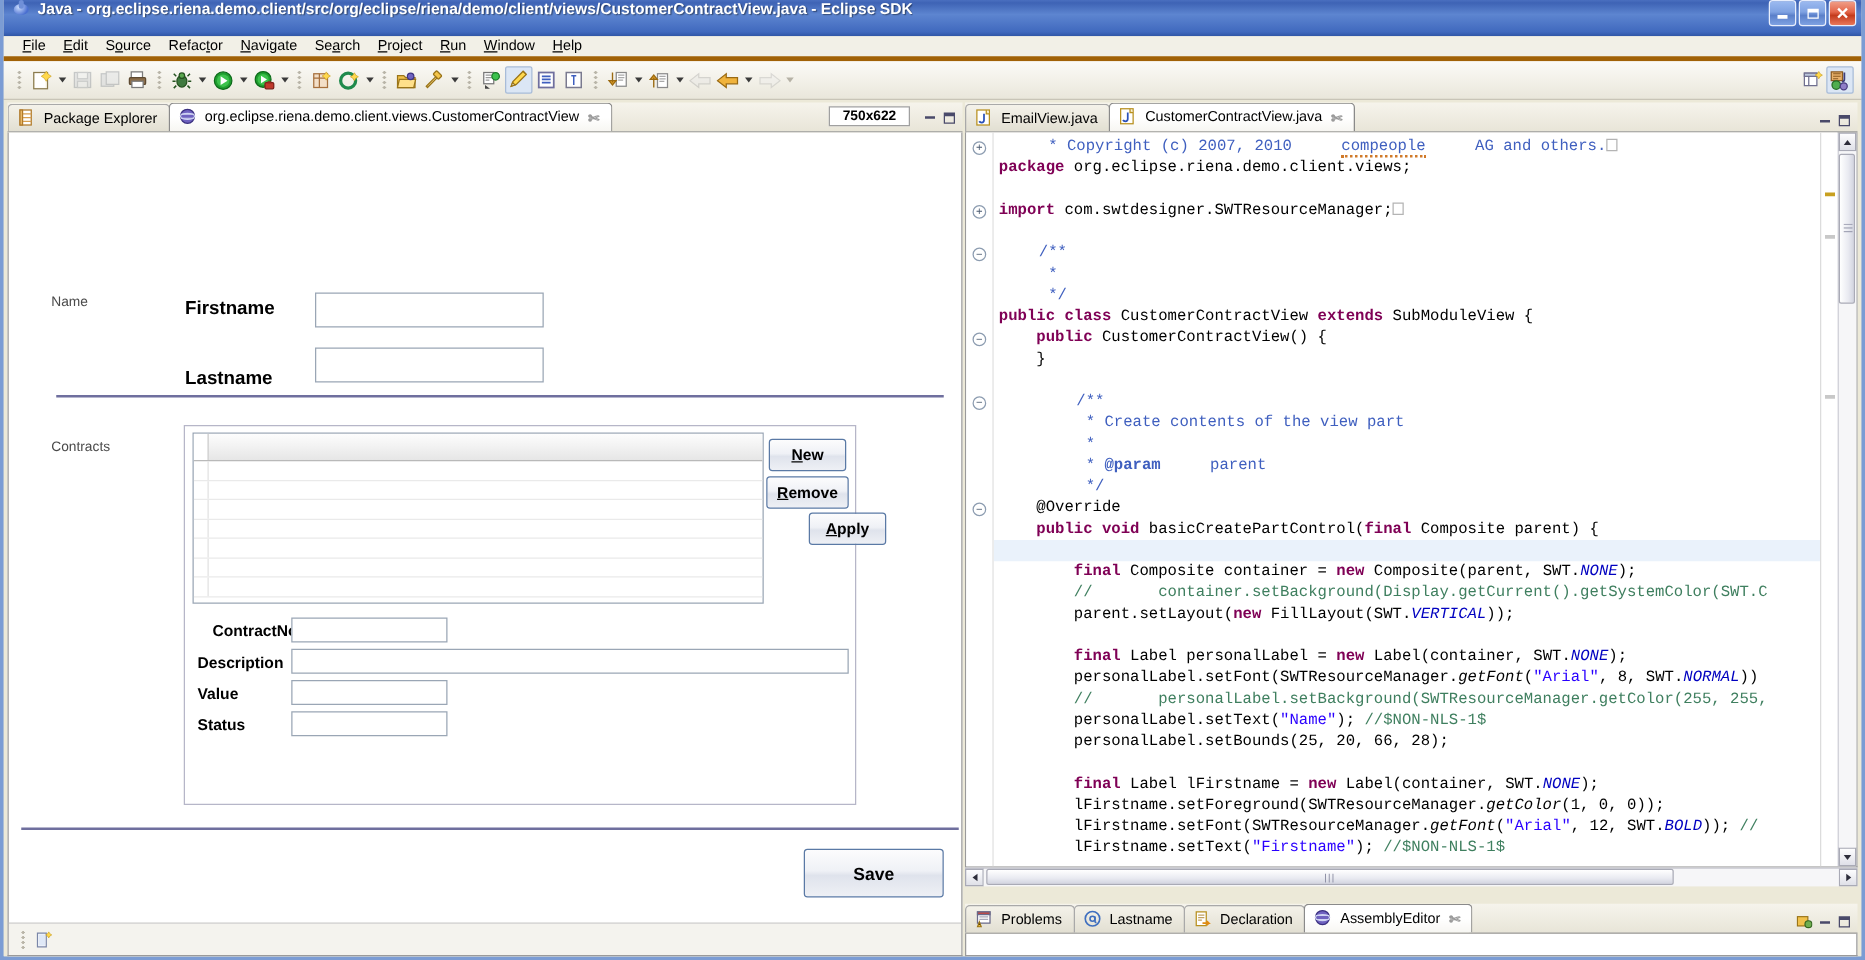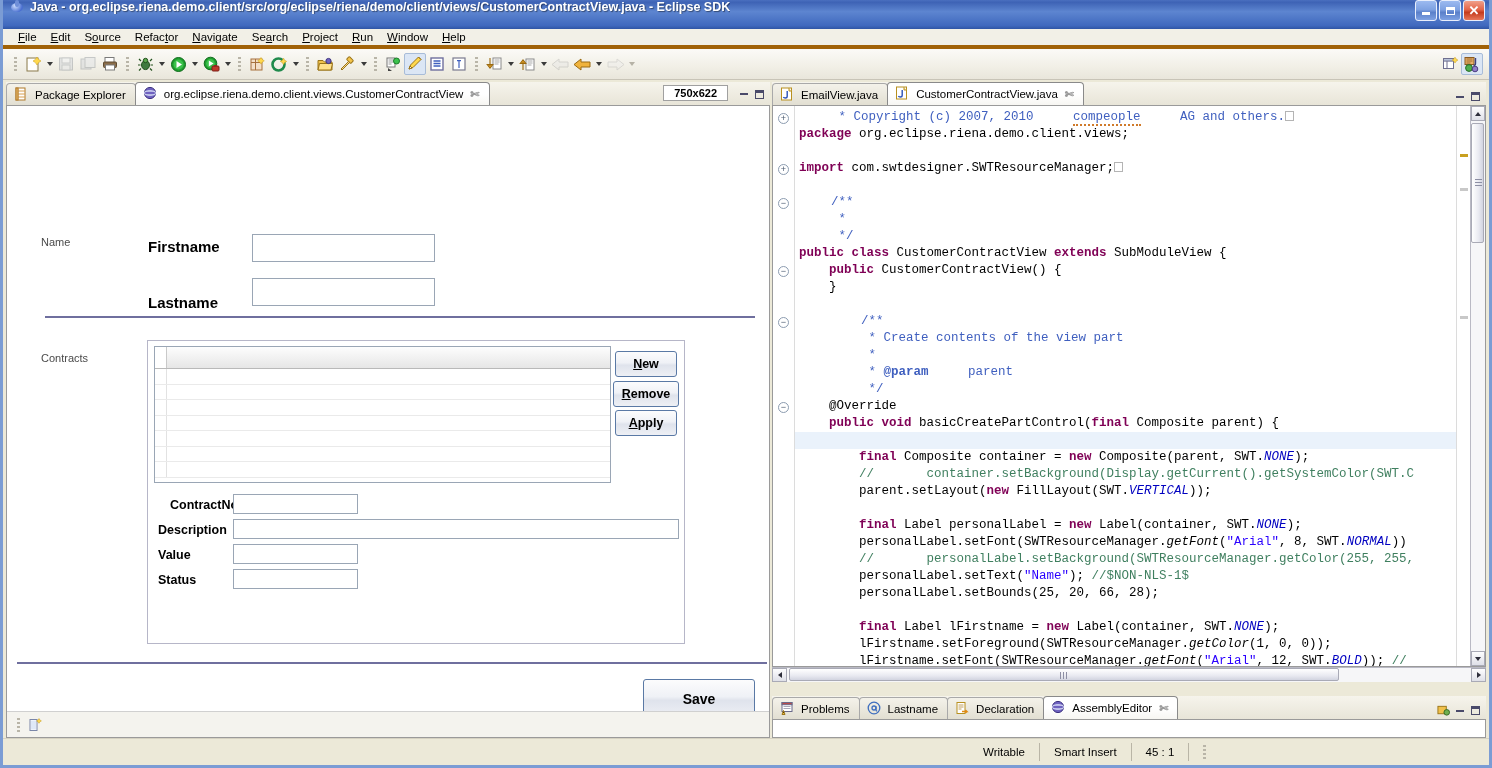--- a/index.html
+++ b/index.html
@@ -537,21 +537,21 @@
                 <span class="col0"></span>
               </div>
           </div>
 
           <div class="swtbtn" style="left:608px; top:245px; width:62px; height:26px;">
             <span><u>N</u>ew</span>
           </div>
           <div class="swtbtn" style="left:606px; top:275px; width:66px; height:26px;">
             <span><u>R</u>emove</span>
           </div>
-          <div class="swtbtn" style="left:608px; top:304px; width:62px; height:26px;">
+          <div class="swtbtn" style="left:640px; top:304px; width:62px; height:26px;">
             <span><u>A</u>pply</span>
           </div>
 
           <span class="lbl-field" style="left:163px; top:392px;">ContractNo</span>
           <input class="txt" style="left: 226px; top: 388px; width: 125px; height: 20px;" value="">
 
           <span class="lbl-field" style="left:151px; top:417px;">Description</span>
           <input class="txt" style="left: 226px; top: 413px; width: 446px; height: 20px;" value="">
 
           <span class="lbl-field" style="left:151px; top:442px;text-align:right;">Value</span>
@@ -710,23 +710,14 @@
             <span class="mini-btn">
                 <span class="m2"></span>
               </span>
           </div>
         </div>
         <div class="bv-body"></div>
       </div>
     </div>
   </div>
 
-  <div class="statusbar">
-    <span style="width:966px;"></span>
-    <span class="sb-cell first">Writable</span>
-    <span class="sb-cell">Smart Insert</span>
-    <span class="sb-cell">45 : 1</span>
-    <span class="sb-cell">
-        <span class="grip" style="margin:0;"></span>
-      </span>
-  </div>
 
 </div>
 
 </body></html>

